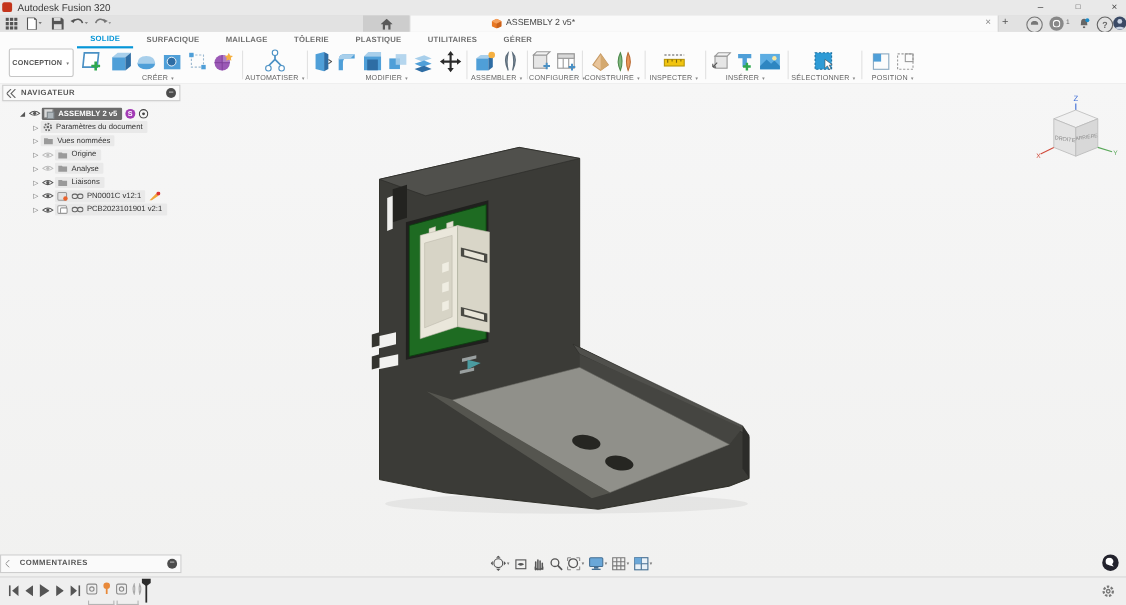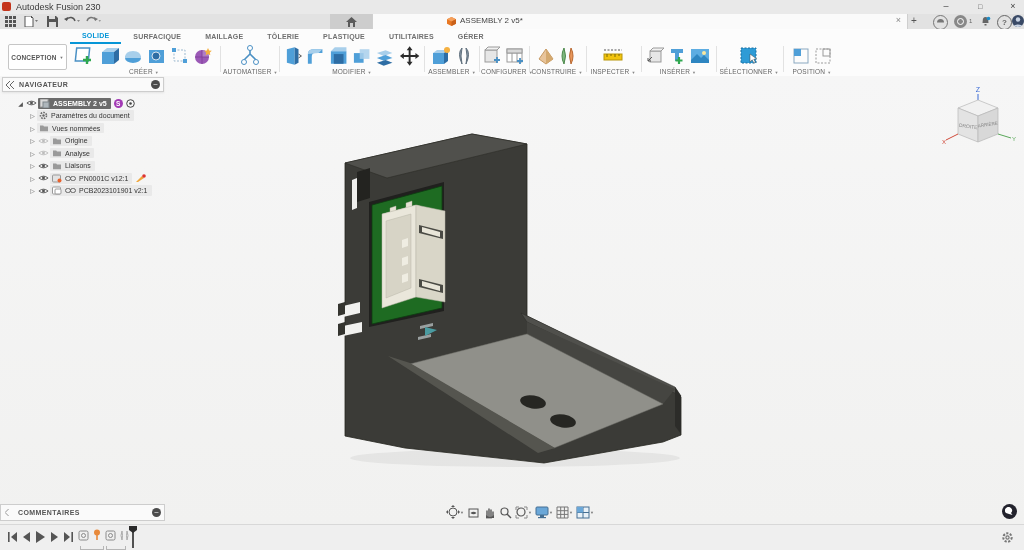--- a/index.html
+++ b/index.html
@@ -77,21 +77,21 @@
   .feat{position:absolute;top:4px;display:flex;align-items:flex-end;gap:3px;left:78px;}
   .fgroupline{position:absolute;top:21px;height:3px;border:1px solid #b5b5b5;border-top:none;}
   .scrub{position:absolute;left:128px;top:1px;}
   .gearbtn{left:1001px;top:6px;width:13px;height:13px;}
 </style>
 </head>
 <body>
 
 <div class="abs titlebar">
   <div class="abs appico"></div>
-  <div class="abs apptitle">Autodesk Fusion 230</div>
+  <div class="abs apptitle">Autodesk Fusion 320</div>
   <div class="abs winbtn" style="left:933px;"><span>–</span></div>
   <div class="abs winbtn" style="left:967px;font-size:7px;"><span>□</span></div>
   <div class="abs winbtn" style="left:1000px;"><span>×</span></div>
 </div>
 
 <div class="abs tabstrip">
   <div class="abs appbar-ic" style="left:5px;">
     <svg width="11" height="11" viewBox="0 0 11 11">
         <g fill="#555">
           <rect x="0" y="0" width="3" height="3"></rect>

